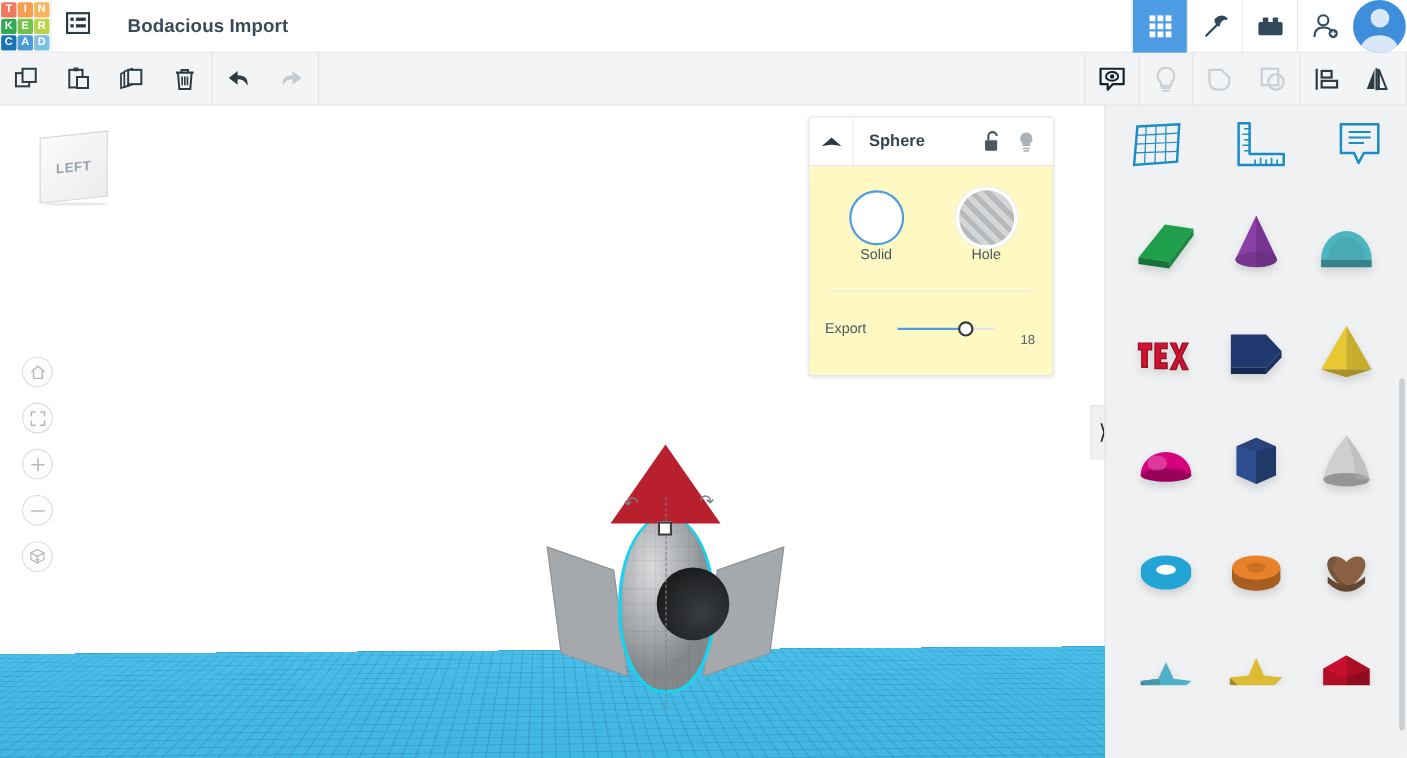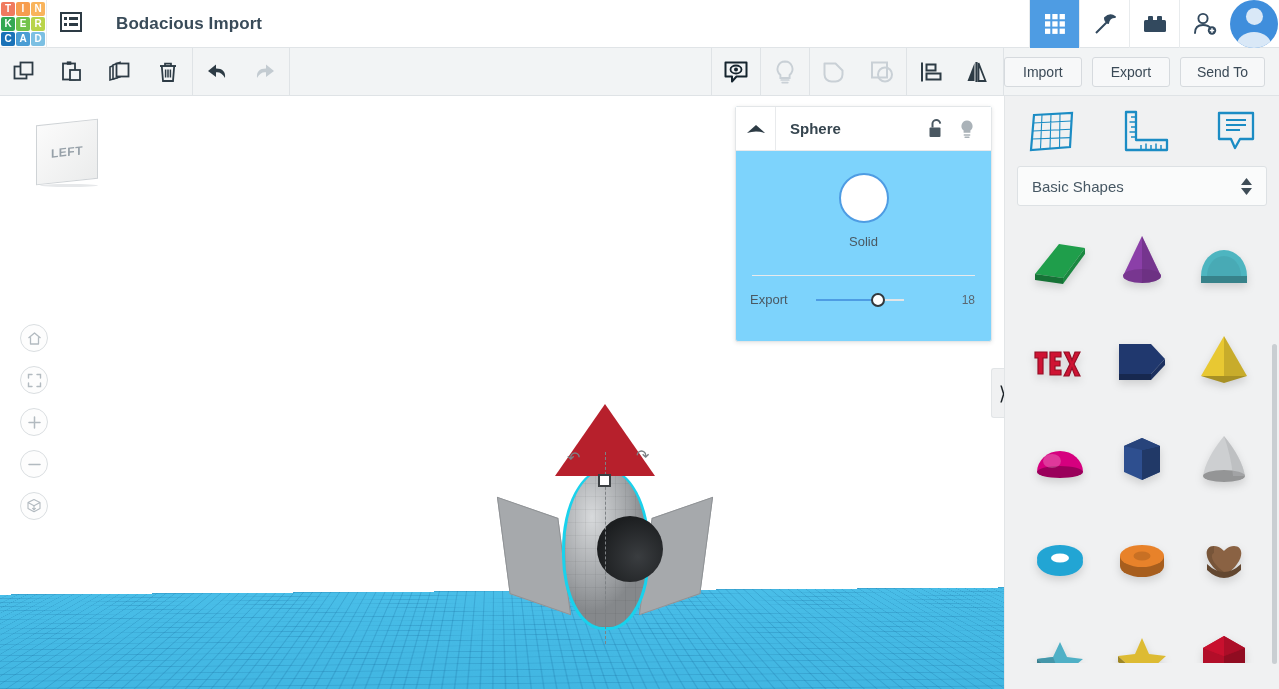--- a/index.html
+++ b/index.html
@@ -156,22 +156,22 @@
   .nose-handle {
     position: absolute; left: 93px; top: 68px; width: 13px; height: 13px;
     background: #ffffff; border: 2px solid #3b3f42;
   }
   .rot-arrow { position: absolute; color: #7c8084; font-size: 16px; }
   .rot-a { left: 62px; top: 42px; }
   .rot-b { left: 131px; top: 40px; }
 
   
   .props {
-    position: absolute; left: 735px; top: 106px; width: 257px; height: 236px;
-    background: #7dd3fc; border: 1px solid #e3e6e8; border-radius: 3px;
+    position: absolute; left: 735px; top: 106px; width: 223px; height: 236px;
+    background: #fef9c3; border: 1px solid #e3e6e8; border-radius: 3px;
     box-shadow: 0 1px 4px rgba(0,0,0,.10);
   }
   .props-head {
     height: 44px; display: flex; align-items: center;
     border-bottom: 1px solid #e8eaec; background: #ffffff;
   }
   .props-collapse {
     width: 40px; height: 44px; display: flex; align-items: center; justify-content: center;
     border-right: 1px solid #e8eaec; cursor: pointer; color: #2d3b45;
   }
@@ -183,38 +183,38 @@
   .mode { display: flex; flex-direction: column; align-items: center; cursor: pointer; }
   .solid-circle {
     width: 50px; height: 50px; border-radius: 50%;
     border: 2px solid #4e9ce3; background: #ffffff;
   }
   .hole-circle {
     width: 50px; height: 50px; border-radius: 50%;
     background: repeating-linear-gradient(45deg,#b7babd 0 5px,#d3d5d7 5px 10px);
     box-shadow: 0 0 0 3px #ffffff, 0 0 0 4px #eceef0;
   }
-  .mode-label { margin-top: 11px; font-size: 13px; color: #4a5862; }
+  .mode-label { font-size: 13px; color: #4a5862; }
   .props-divider { margin: 26px 16px 0; height: 1px; background: #e8eaec; }
   .steps-row {
     display: flex; align-items: center; padding: 16px 16px 0 14px; gap: 14px;
   }
   .steps-label { font-size: 13px; color: #4a5862; width: 52px; }
   .slider { position: relative; width: 88px; height: 14px; flex: 0 0 auto; }
   .slider-track {
     position: absolute; top: 6px; left: 0; width: 88px; height: 2px; background: #e2e5e7;
   }
   .slider-fill {
     position: absolute; top: 6px; left: 0; width: 62px; height: 2px; background: #4e9ce3;
   }
   .slider-knob {
     position: absolute; top: 0; left: 55px; width: 14px; height: 14px;
     border-radius: 50%; background: #ffffff; border: 2px solid #32383d; cursor: pointer;
   }
-  .steps-val { margin-left: auto; font-size: 12px; color: #5a666f; }
+  .steps-val { margin-left: auto; font-size: 12px; color: #5a666f; margin-top: 21px; }
 
   
   .rightpanel {
     position: absolute; left: 1004px; top: 96px; width: 275px; height: 593px;
     background: #f0f1f2; border-left: 1px solid #e2e5e7;
   }
   .rp-tools { display: flex; justify-content: space-around; align-items: center; height: 70px; }
   .rp-tool { cursor: pointer; color: #1b8cc4; display: flex; }
   .rp-select {
     margin: 0 12px; height: 40px; background: #fafbfb;
@@ -402,25 +402,20 @@
       </div>
       <div class="t2-btn">
         <svg width="28" height="26" viewBox="0 0 28 26">
           <path d="M11.5 3 v20" stroke="#2d3b45" stroke-width="2.2"></path>
           <path d="M9.5 4 L2.5 22 h7 Z" fill="#2d3b45"></path>
           <path d="M13.5 4 L20.5 22 h-7 Z" fill="none" stroke="#2d3b45" stroke-width="1.8"></path>
         </svg>
       </div>
     </div>
     <div class="t2-sep"></div>
-    <div class="t2-actions">
-      <div class="pill">Import</div>
-      <div class="pill">Export</div>
-      <div class="pill">Send To</div>
-    </div>
   </div>
 
   <div class="viewport">
 
     <div class="viewcube">
       <div class="face">LEFT</div>
       <div class="shadow"></div>
     </div>
 
     <div class="navbtns">
@@ -491,20 +486,24 @@
           </svg>
         </span>
       </div>
     </div>
 
     <div class="mode-row">
       <div class="mode">
         <div class="solid-circle"></div>
         <div class="mode-label">Solid</div>
       </div>
+      <div class="mode">
+        <div class="hole-circle"></div>
+        <div class="mode-label">Hole</div>
+      </div>
     </div>
 
     <div class="props-divider"></div>
 
     <div class="steps-row">
       <div class="steps-label">Export</div>
       <div class="slider">
         <div class="slider-track"></div>
         <div class="slider-fill"></div>
         <div class="slider-knob"></div>
@@ -532,31 +531,20 @@
         </svg>
       </div>
       <div class="rp-tool">
         <svg width="42" height="45" viewBox="0 0 42 45">
           <path d="M4 4 h34 v26 h-13 l-5 9 -4 -9 H4 Z" fill="none" stroke="#1b8cc4" stroke-width="2.3" stroke-linejoin="round"></path>
           <path d="M11 11 h20 M11 16 h20 M11 21 h14" stroke="#1b8cc4" stroke-width="2"></path>
         </svg>
       </div>
     </div>
 
-    <div class="rp-select">
-      <span class="rp-select-label">Basic Shapes</span>
-      <span class="rp-spin">
-        <svg width="11" height="7" viewBox="0 0 11 7">
-            <path d="M5.5 0 L11 7 H0 Z" fill="#3f4d57"></path>
-          </svg>
-        <svg width="11" height="7" viewBox="0 0 11 7">
-            <path d="M5.5 7 L0 0 H11 Z" fill="#3f4d57"></path>
-          </svg>
-      </span>
-    </div>
 
     <div class="rp-grid" id="shape-grid">
         <div class="shape-cell">
           <svg class="shp" width="62" height="62" viewBox="0 0 62 62">
             <path d="M6 46 L30 16 L56 20 L34 50 Z" fill="#1f9e4b"></path>
             <path d="M6 46 L34 50 L34 56 L6 52 Z" fill="#167236"></path>
             <path d="M34 50 L56 20 L56 26 L34 56 Z" fill="#1b8841"></path>
           </svg>
         </div>
         <div class="shape-cell">

